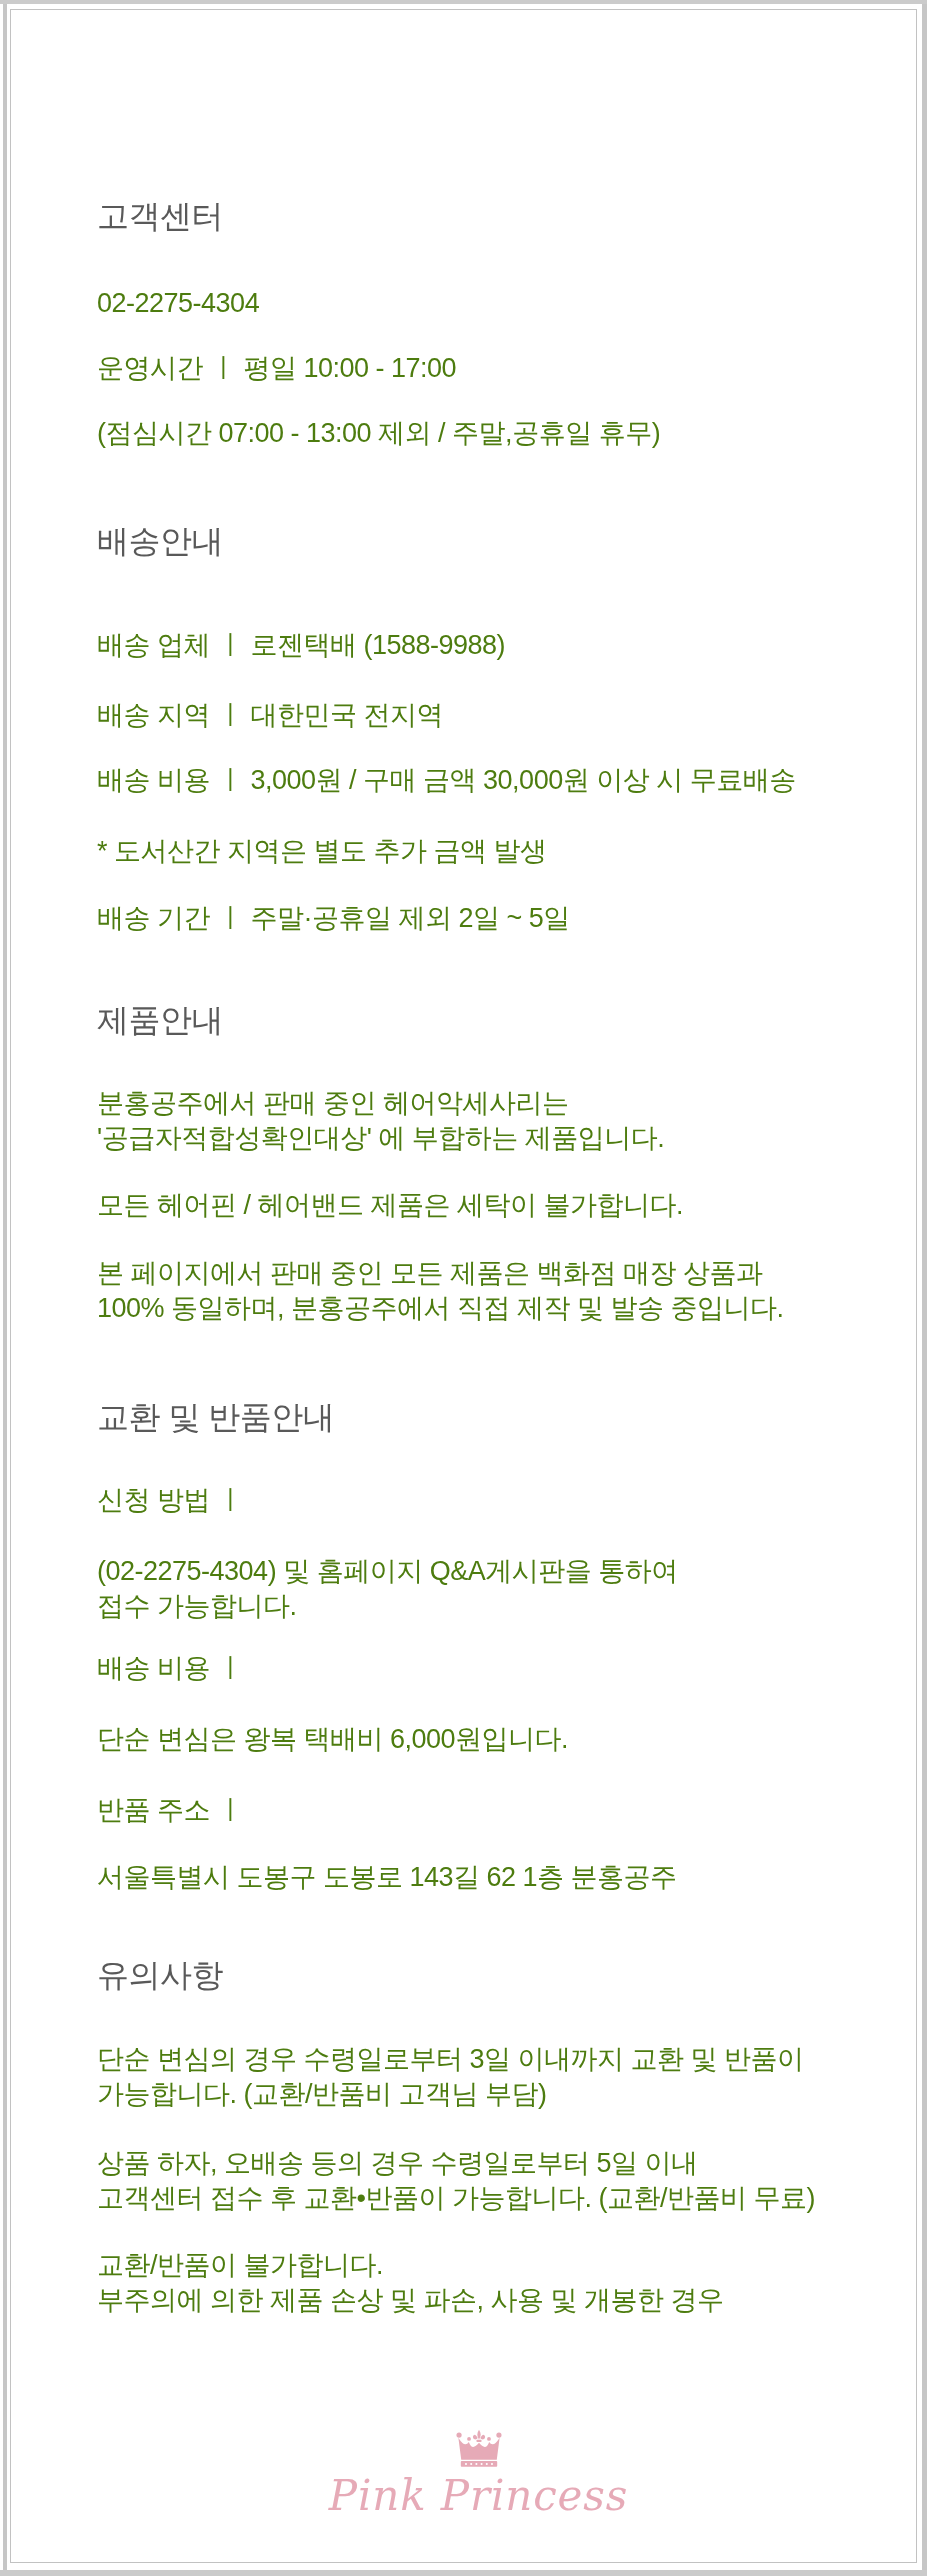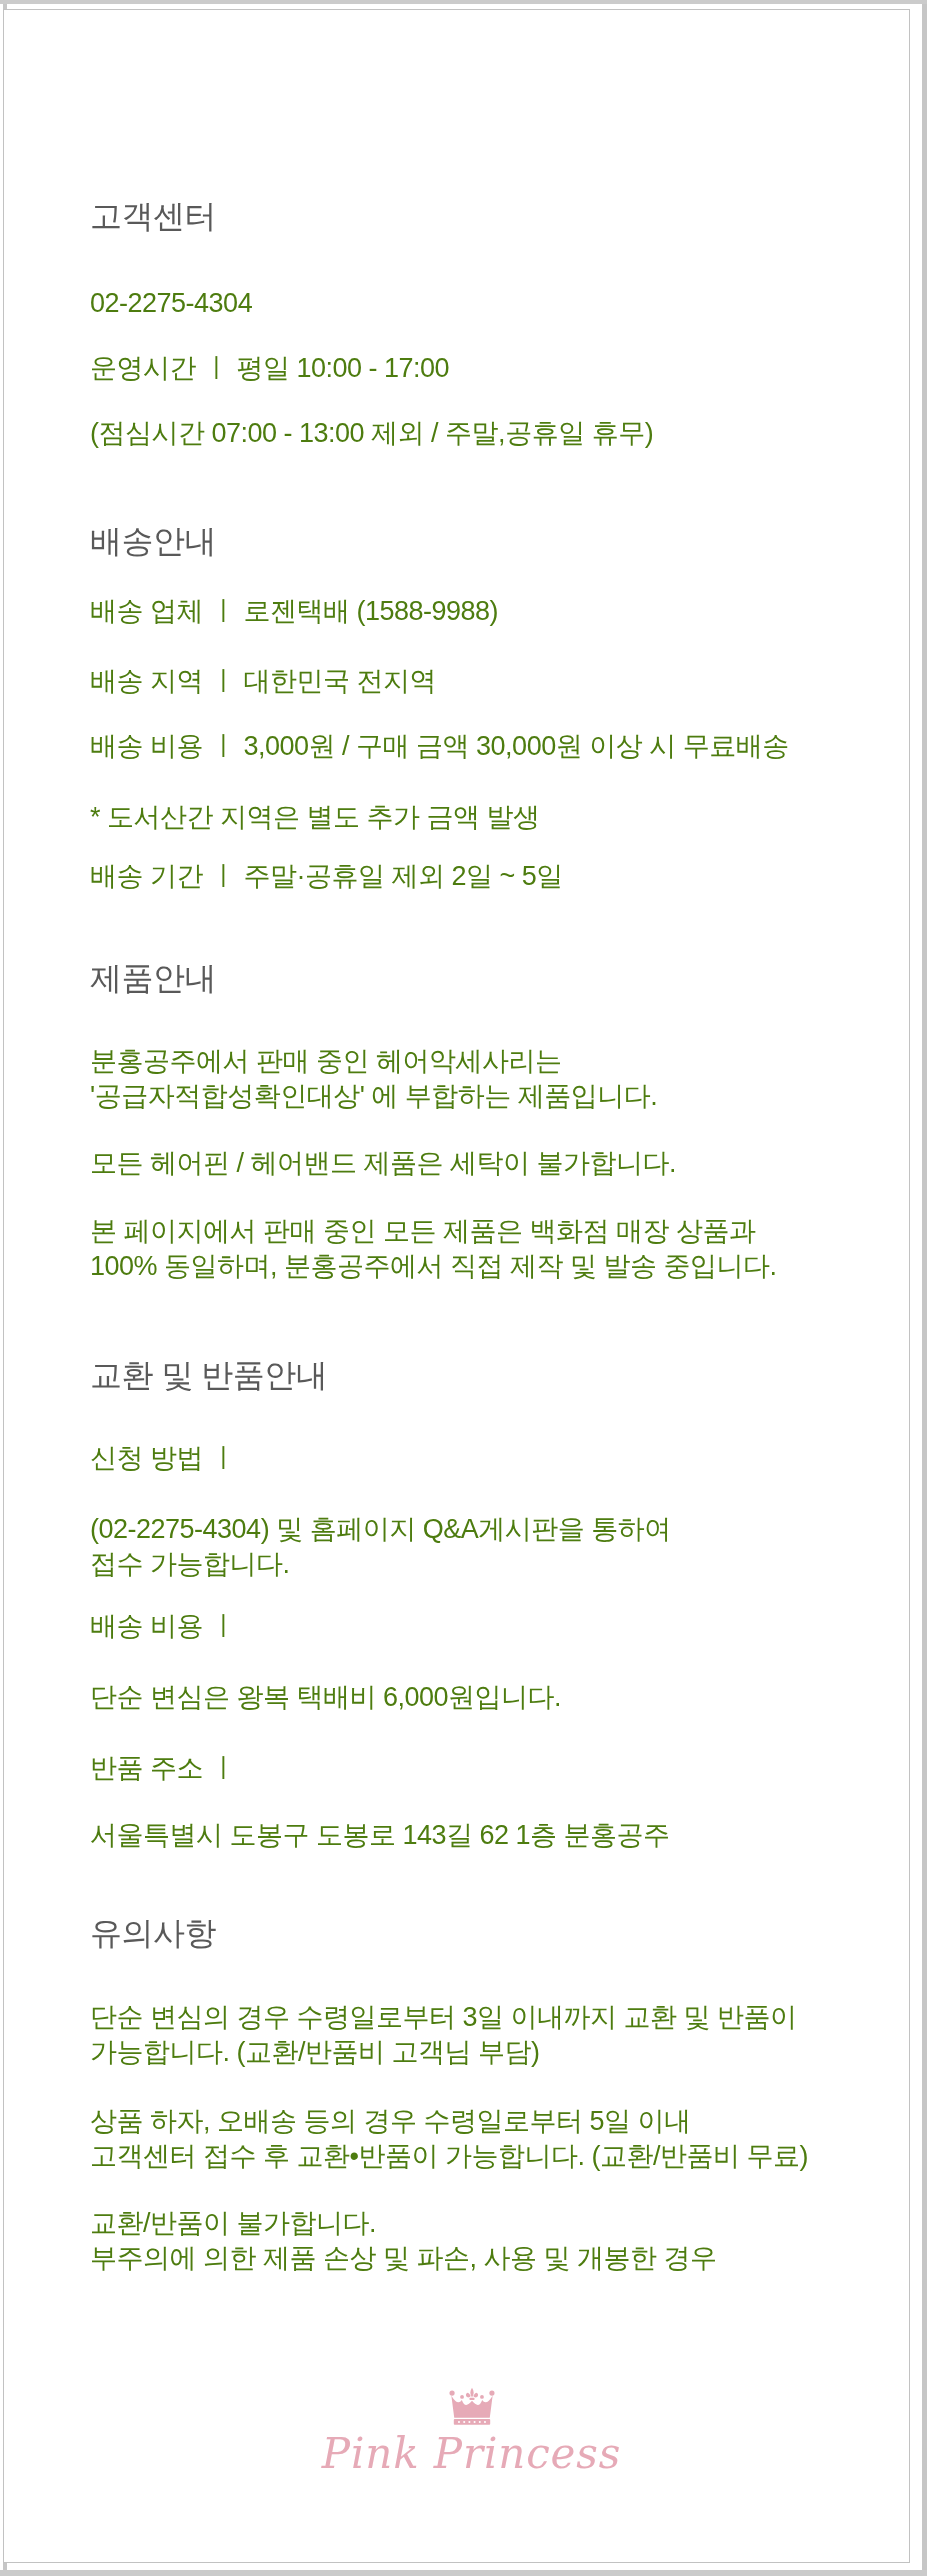--- a/index.html
+++ b/index.html
@@ -17,21 +17,21 @@
   }
   
   .frame-top    { position: absolute; left: 0; top: 0; width: 100%; height: 3.7px; background: #cbcbcb; }
   .frame-bottom { position: absolute; left: 0; bottom: 0; width: 100%; height: 6.5px; background: #cbcbcb; }
   .frame-left   { position: absolute; left: 2.8px; top: 3.7px; bottom: 6.5px; width: 4.6px; background: #c6c6c6; }
   .frame-right  { position: absolute; right: 0; top: 3.7px; bottom: 6.5px; width: 5.6px; background: #c6c6c6; }
 
   
   .content-box {
     position: absolute;
-    left: 3px; top: 9.3px;
+    left: 10px; top: 9.3px;
     width: 907px; height: 2554px;
     box-sizing: border-box;
     border: 1.9px solid #c2c2c2;
     background: #ffffff;
   }
   .content {
     box-sizing: border-box;
     width: 100%; height: 100%;
     padding: 0 56px 0 86px;
   }
@@ -76,25 +76,25 @@
 
   <div class="content-box">
     <div class="content">
 
       <div class="sec-heading" style="margin-top:186px">고객센터</div>
       <div class="line" style="margin-top:49px">02-2275-4304</div>
       <div class="line" style="margin-top:30px">운영시간 ㅣ 평일 10:00 - 17:00</div>
       <div class="line" style="margin-top:30px">(점심시간 07:00 - 13:00 제외 / 주말,공휴일 휴무)</div>
 
       <div class="sec-heading" style="margin-top:70px">배송안내</div>
-      <div class="line" style="margin-top:32px">배송 업체 ㅣ 로젠택배 (1588-9988)</div>
+      <div class="line" style="margin-top:66px">배송 업체 ㅣ 로젠택배 (1588-9988)</div>
       <div class="line" style="margin-top:35px">배송 지역 ㅣ 대한민국 전지역</div>
       <div class="line" style="margin-top:30px">배송 비용 ㅣ 3,000원 / 구매 금액 30,000원 이상 시 무료배송</div>
       <div class="line" style="margin-top:36px">* 도서산간 지역은 별도 추가 금액 발생</div>
-      <div class="line" style="margin-top:24px">배송 기간 ㅣ 주말·공휴일 제외 2일 ~ 5일</div>
+      <div class="line" style="margin-top:32px">배송 기간 ㅣ 주말·공휴일 제외 2일 ~ 5일</div>
 
       <div class="sec-heading" style="margin-top:64px">제품안내</div>
       <div style="margin-top:45px">
         <div class="line">분홍공주에서 판매 중인 헤어악세사리는</div>
         <div class="line">'공급자적합성확인대상' 에 부합하는 제품입니다.</div>
       </div>
       <div class="line" style="margin-top:32px">모든 헤어핀 / 헤어밴드 제품은 세탁이 불가합니다.</div>
       <div style="margin-top:33px">
         <div class="line">본 페이지에서 판매 중인 모든 제품은 백화점 매장 상품과</div>
         <div class="line">100% 동일하며, 분홍공주에서 직접 제작 및 발송 중입니다.</div>

